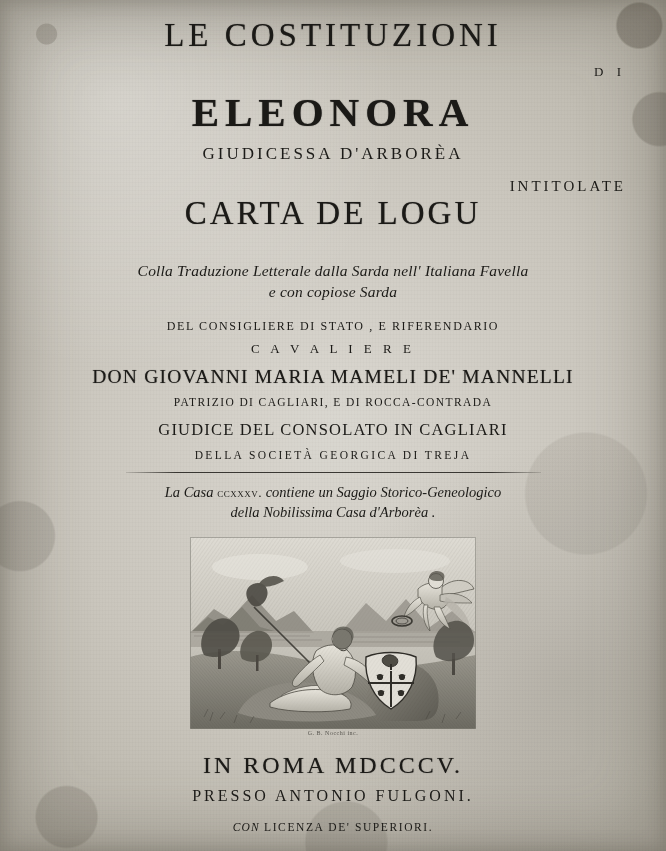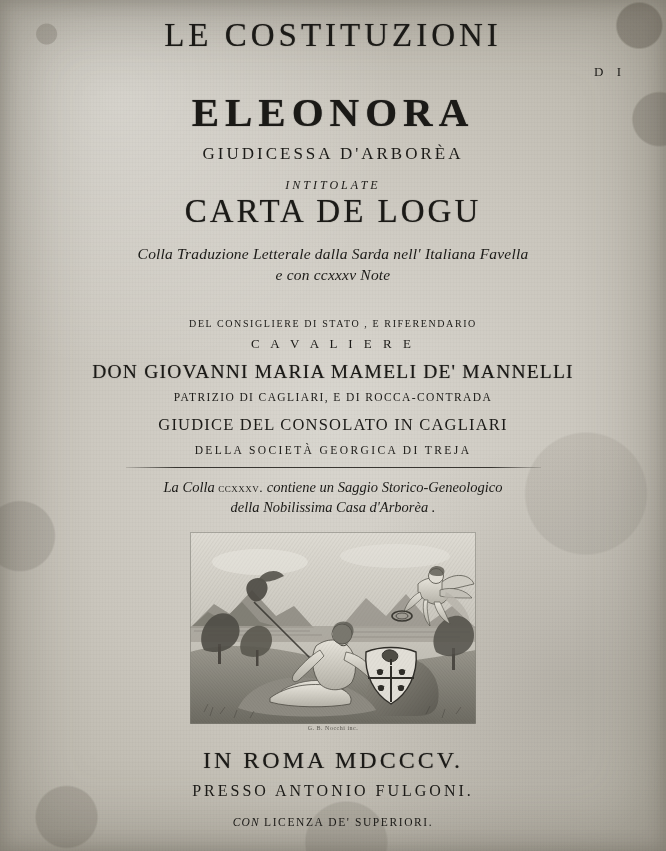--- a/index.html
+++ b/index.html
@@ -87,41 +87,41 @@
     font-weight: 700;
     margin-top: 8px;
     text-shadow: 0 0 1px rgba(20,18,16,0.7);
   }
   .title-2-sub {
     font-size: 17px;
     letter-spacing: 3px;
     margin-top: 8px;
   }
   .intitolate {
-    font-style: italic;
-    font-size: 12px;
+    font-size: 15px;
     letter-spacing: 3px;
     margin-top: 14px;
+    text-align: right;
   }
   .title-3 {
     font-size: 33px;
     letter-spacing: 3px;
     text-shadow: 0 0 1px rgba(20,18,16,0.6);
   }
   .ital-note {
     font-style: italic;
     font-size: 15.5px;
     line-height: 1.35;
-    margin-top: 14px;
+    margin-top: 29px;
     letter-spacing: 0.2px;
   }
   .caps-sm {
-    font-size: 10px;
+    font-size: 12px;
     letter-spacing: 1.6px;
-    margin-top: 32px;
+    margin-top: 16px;
   }
   .caps-xsm {
     font-size: 13px;
     letter-spacing: 4px;
     margin-top: 7px;
   }
   .author {
     font-size: 19.5px;
     letter-spacing: 1.2px;
     margin-top: 9px;
@@ -221,38 +221,38 @@
 
     <div class="ln title-2">ELEONORA</div>
 
     <div class="ln title-2-sub">GIUDICESSA D'ARBORÈA</div>
 
     <div class="ln intitolate">INTITOLATE</div>
 
     <div class="ln title-3">CARTA DE LOGU</div>
 
     <div class="ln ital-note">Colla Traduzione Letterale dalla Sarda nell' Italiana Favella</div>
-    <div class="ln ital-note" style="margin-top:0">e con ccxxxv Note</div>
+    <div class="ln ital-note" style="margin-top:0">e con copiose Sarda</div>
 
     <div class="ln caps-sm">DEL CONSIGLIERE DI STATO , E RIFERENDARIO</div>
 
     <div class="ln caps-xsm">C A V A L I E R E</div>
 
     <div class="ln author">DON GIOVANNI MARIA MAMELI DE' MANNELLI</div>
 
     <div class="ln author-sub">PATRIZIO DI CAGLIARI, E DI ROCCA-CONTRADA</div>
 
     <div class="ln role">GIUDICE DEL CONSOLATO IN CAGLIARI</div>
 
     <div class="ln role-sub">DELLA SOCIETÀ GEORGICA DI TREJA</div>
 
     <div class="rule"></div>
 
     <div class="nota">
-      <span>La Colla </span><span class="sc">ccxxxv.</span><span> contiene un Saggio Storico-Geneologico</span>
+      <span>La Casa </span><span class="sc">ccxxxv.</span><span> contiene un Saggio Storico-Geneologico</span>
     </div>
     <div class="nota" style="margin-top:0">della Nobilissima Casa d'Arborèa .</div>
 
     <div class="plate-wrap">
       <div class="plate">
         <svg viewBox="0 0 286 192" preserveAspectRatio="none">
           <defs>
             <linearGradient id="sky" x1="0" y1="0" x2="0" y2="1">
               <stop offset="0%" stop-color="#dedbd3"></stop>
               <stop offset="55%" stop-color="#c7c4bb"></stop>

